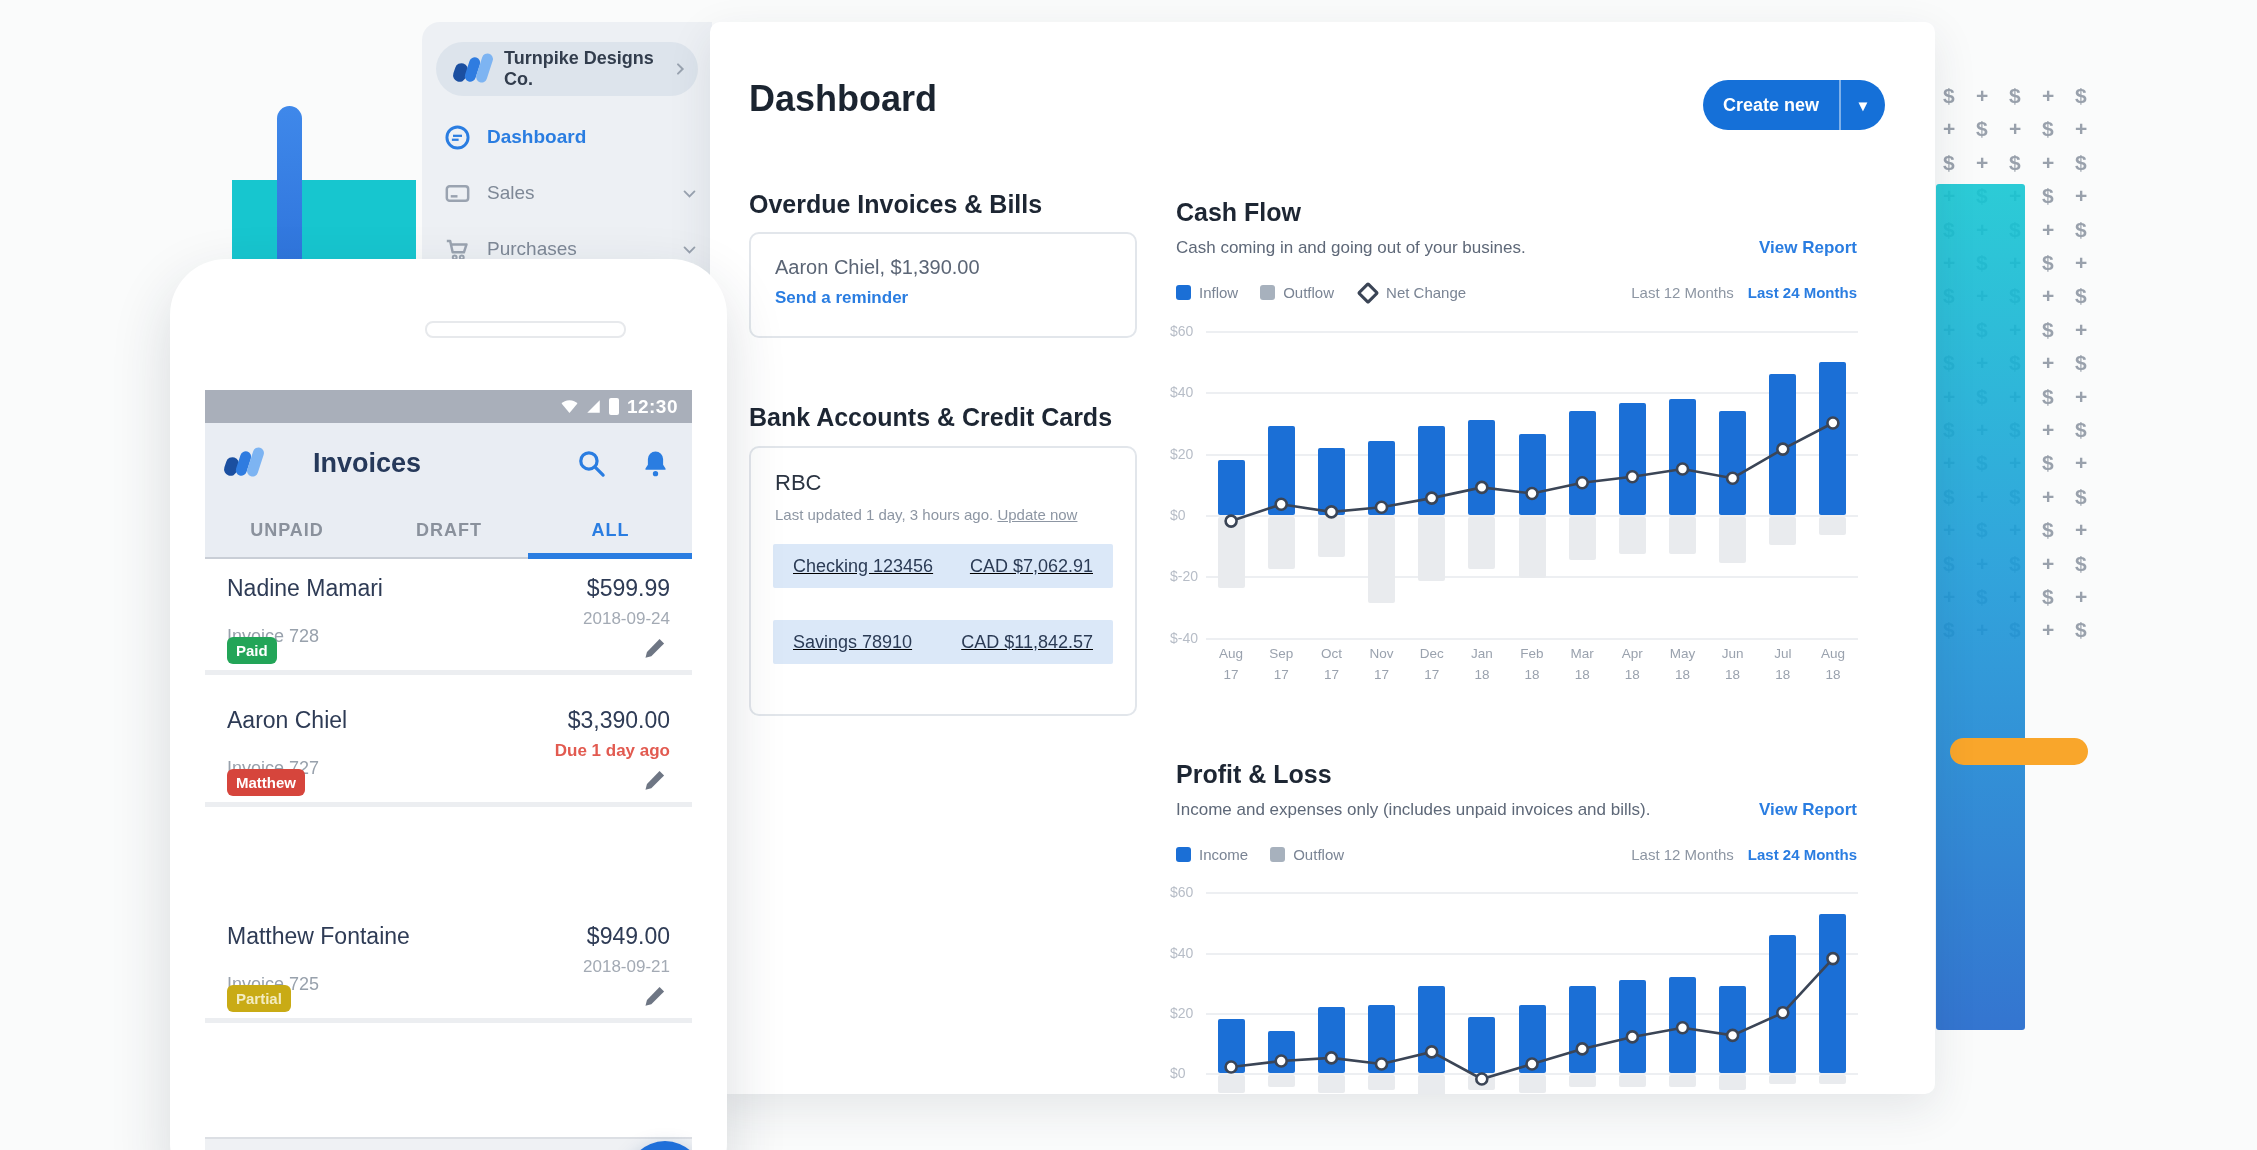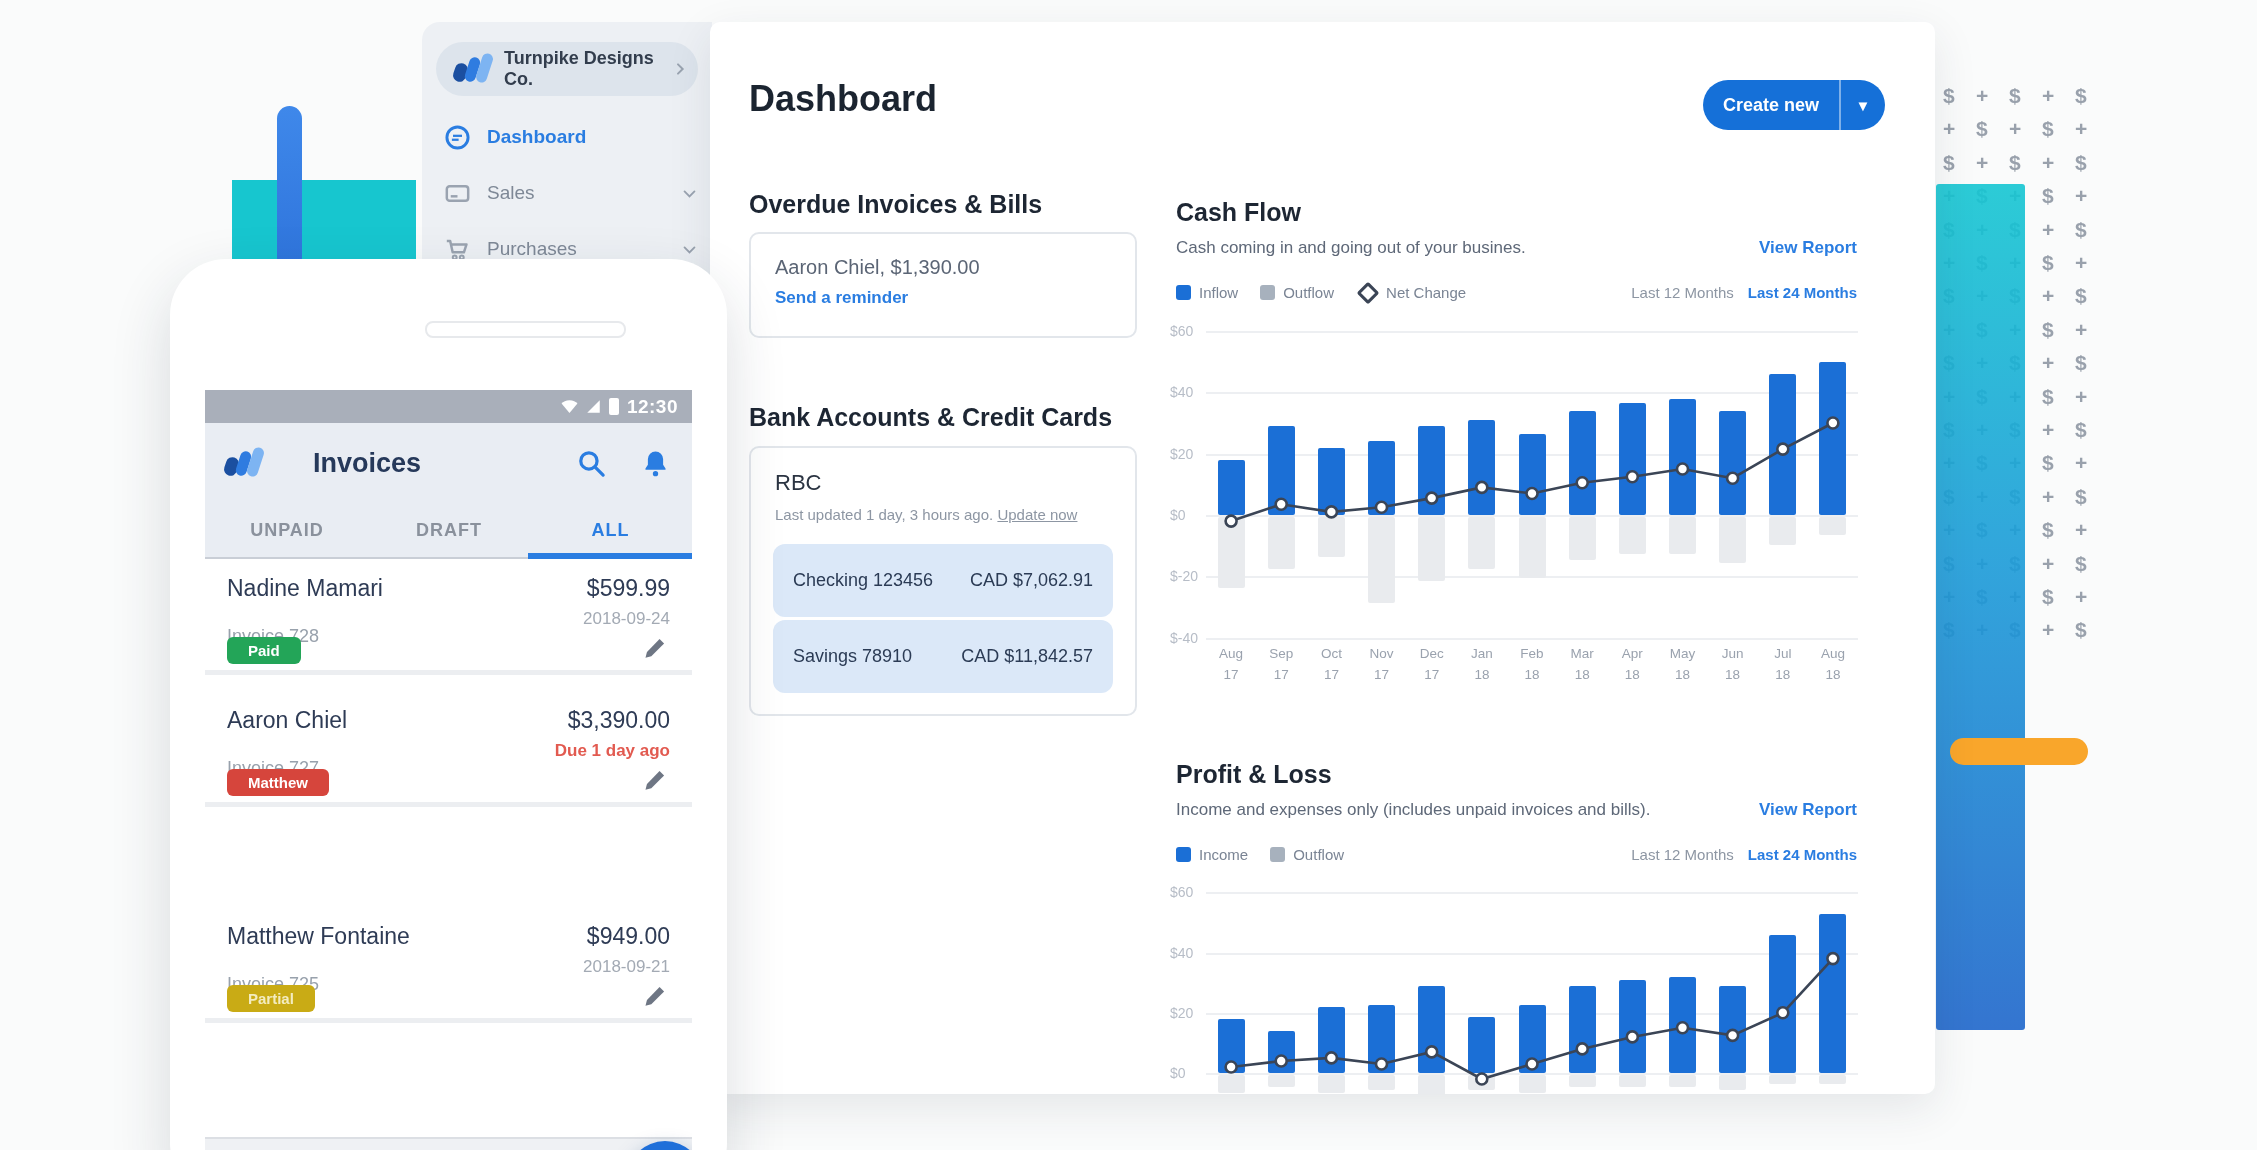--- a/index.html
+++ b/index.html
@@ -41,42 +41,42 @@
   #tabsrow{position:absolute;left:0;top:113px;width:100%;height:56px;background:#e9edf3;display:flex;align-items:center;border-bottom:2px solid #c9ced6;box-sizing:border-box;}
   .tab{font-size:18px;font-weight:700;letter-spacing:1px;text-align:center;}
   .tab.idle{color:#8a919c;}
   .tab.active{color:#2a7de1;}
   #tab-underline{position:absolute;left:323px;bottom:-2px;width:164px;height:6px;background:#2a7de1;}
   .inv-row{position:absolute;left:0;width:100%;height:116px;background:#fff;border-bottom:5px solid #eceef1;box-sizing:border-box;padding:16px 22px 0 22px;}
   .inv-row .nm{font-size:23px;font-weight:500;color:#2e3b55;}
   .inv-row .no{font-size:18px;color:#98a1ac;margin-top:24px;}
   .inv-row .amt{position:absolute;right:22px;top:16px;font-size:23px;font-weight:500;color:#2e3b55;}
   .inv-row .dt{position:absolute;right:22px;top:50px;font-size:17px;color:#a3aab4;}
-  .badge{position:absolute;left:22px;top:78px;color:#fff;font-size:15px;font-weight:700;padding:5px 21px;border-radius:6px;}
+  .badge{position:absolute;left:22px;top:78px;color:#fff;font-size:15px;font-weight:700;padding:5px 9px;border-radius:6px;}
   .pencil{position:absolute;right:24px;top:76px;width:26px;height:26px;}
   #fab{position:absolute;left:422px;top:751px;width:76px;height:76px;border-radius:50%;background:#1f6fd9;z-index:5;
     box-shadow:0 8px 20px rgba(20,60,120,.35);display:flex;align-items:center;justify-content:center;color:#fff;font-size:46px;font-weight:400;line-height:1;}
   #bottomnav{position:absolute;left:0;bottom:0;width:100%;height:62px;background:#eff1f4;border-top:2px solid #dcdfe4;display:flex;align-items:center;justify-content:space-around;padding:0 30px;box-sizing:border-box;z-index:4;}
 
   
   #maincard{left:710px;top:22px;width:1225px;height:1072px;background:#fff;border-radius:10px;z-index:4;
     box-shadow:0 14px 44px rgba(40,52,70,.10);overflow:hidden;}
   #page-title{position:absolute;left:39px;top:56px;font-size:36px;font-weight:700;color:#1b2430;}
   #create-btn{position:absolute;left:993px;top:58px;width:182px;height:50px;border-radius:26px;background:#1570d8;display:flex;align-items:center;box-sizing:border-box;}
   #create-btn .cl{flex:1;text-align:center;color:#fff;font-size:18px;font-weight:700;}
   #create-btn .dv{width:2px;height:50px;background:rgba(255,255,255,.45);}
   #create-btn .caret{width:44px;text-align:center;color:#fff;font-size:15px;}
   .h2{position:absolute;font-size:25px;font-weight:700;color:#1d2633;}
   .panel{position:absolute;border:2px solid #e2e6eb;border-radius:10px;box-sizing:border-box;background:#fff;}
   #overdue-entry{font-size:20px;color:#5b6575;}
   #overdue-link{font-size:17px;font-weight:700;color:#2a7de1;margin-top:9px;}
   #bank-name{font-size:22px;font-weight:500;color:#2b3442;}
   #bank-updated{font-size:15px;color:#8d96a3;margin-top:10px;}
   #bank-updated u{cursor:pointer;}
-  .acct-row{position:absolute;left:22px;width:340px;height:73px;background:#dbe8f8;border-radius:12px;display:flex;align-items:center;justify-content:space-between;padding:0 20px;box-sizing:border-box;}
+  .acct-row{position:absolute;left:22px;width:340px;height:44px;background:#dbe8f8;border-radius:2px;display:flex;align-items:center;justify-content:space-between;padding:0 20px;box-sizing:border-box;text-decoration:underline;}
   .acct-row span{font-size:18px;font-weight:500;color:#2b3b55;}
   .subrow{position:absolute;width:681px;display:flex;justify-content:space-between;align-items:baseline;}
   .subtitle{font-size:17px;color:#5e6878;}
   .viewreport{font-size:17px;font-weight:700;color:#2a7de1;}
   .legendrow{position:absolute;width:681px;display:flex;align-items:center;}
   .lg-sq{width:15px;height:15px;border-radius:3px;margin-right:8px;}
   .lg-lb{font-size:15px;color:#7a8494;margin-right:22px;}
   .lg-diamond{width:10px;height:10px;border:3px solid #3b4556;border-radius:2px;transform:rotate(45deg);background:#fff;margin:0 10px 0 4px;}
   .range12{font-size:15px;color:#8d96a3;margin-left:auto;}
   .range24{font-size:15px;font-weight:700;color:#2a7de1;margin-left:14px;}

